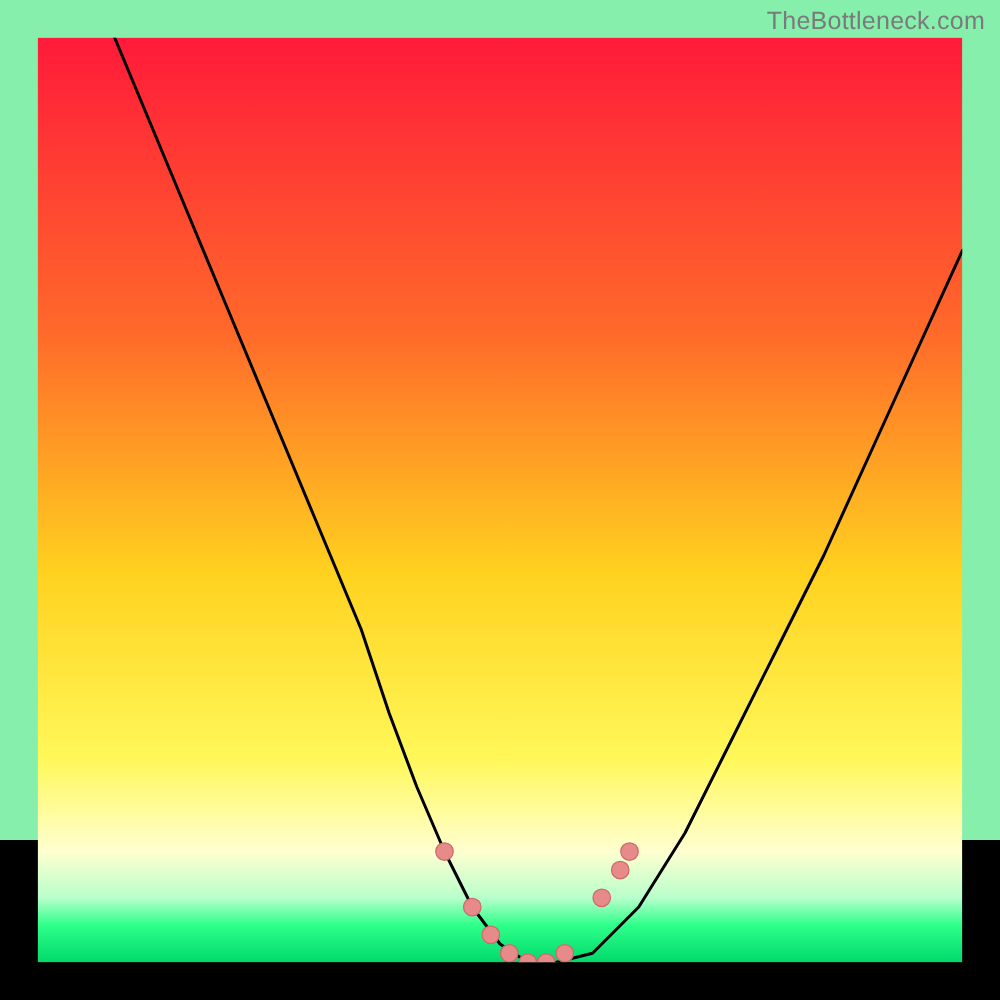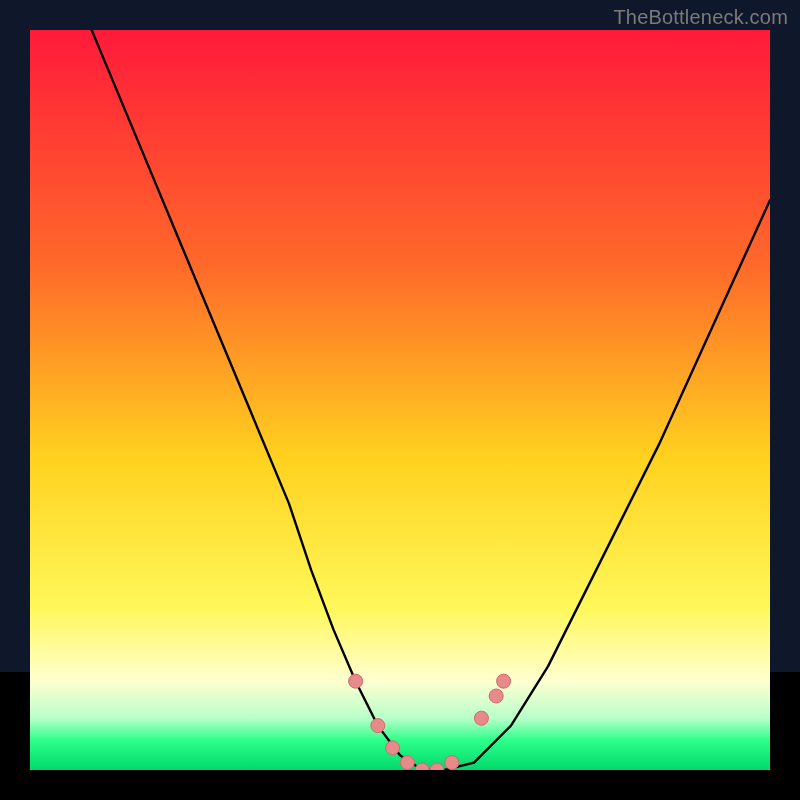--- a/index.html
+++ b/index.html
@@ -8,21 +8,21 @@
     width: 800px;
     height: 800px;
     overflow: hidden;
     background: #000;
     font-family: Arial, Helvetica, sans-serif;
   }
   .frame {
     position: relative;
     width: 800px;
     height: 672px;
-    background: #0f172a;
+    background: #86efac;
   }
   .plot-area {
     position: absolute;
     left: 30px;
     top: 30px;
     width: 740px;
     height: 740px;
     overflow: hidden;
   }
   .gradient-bg {

